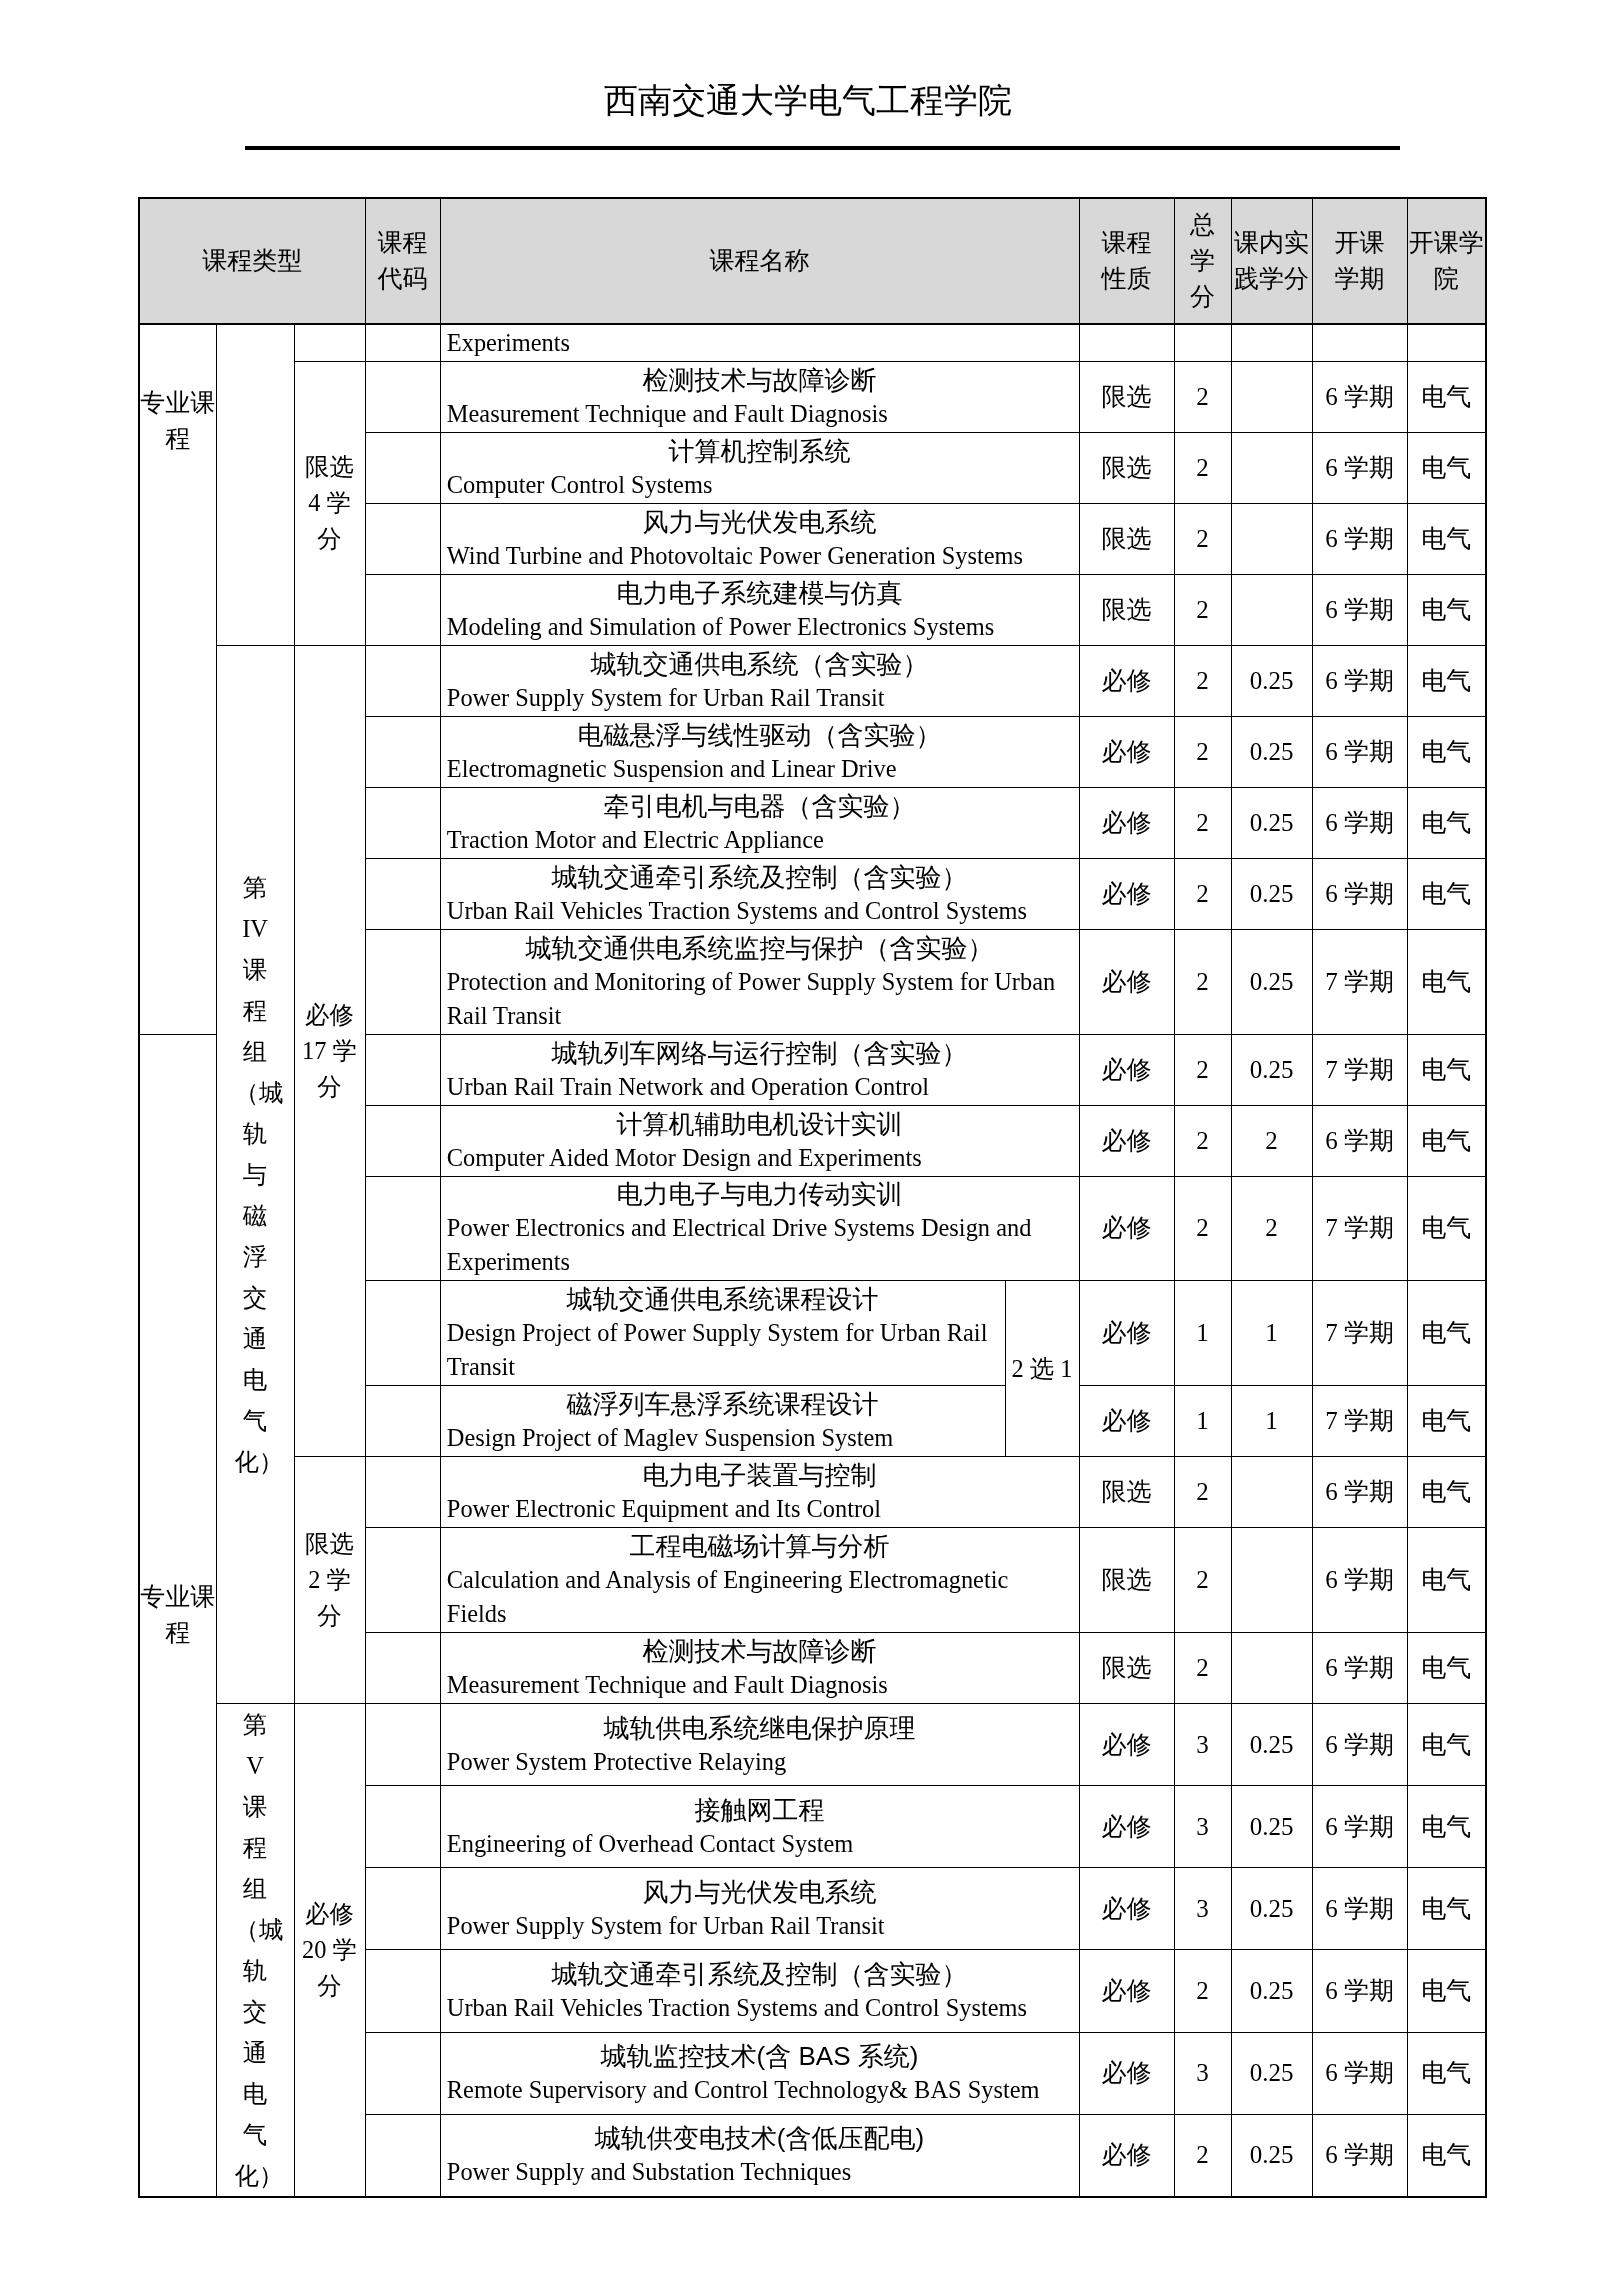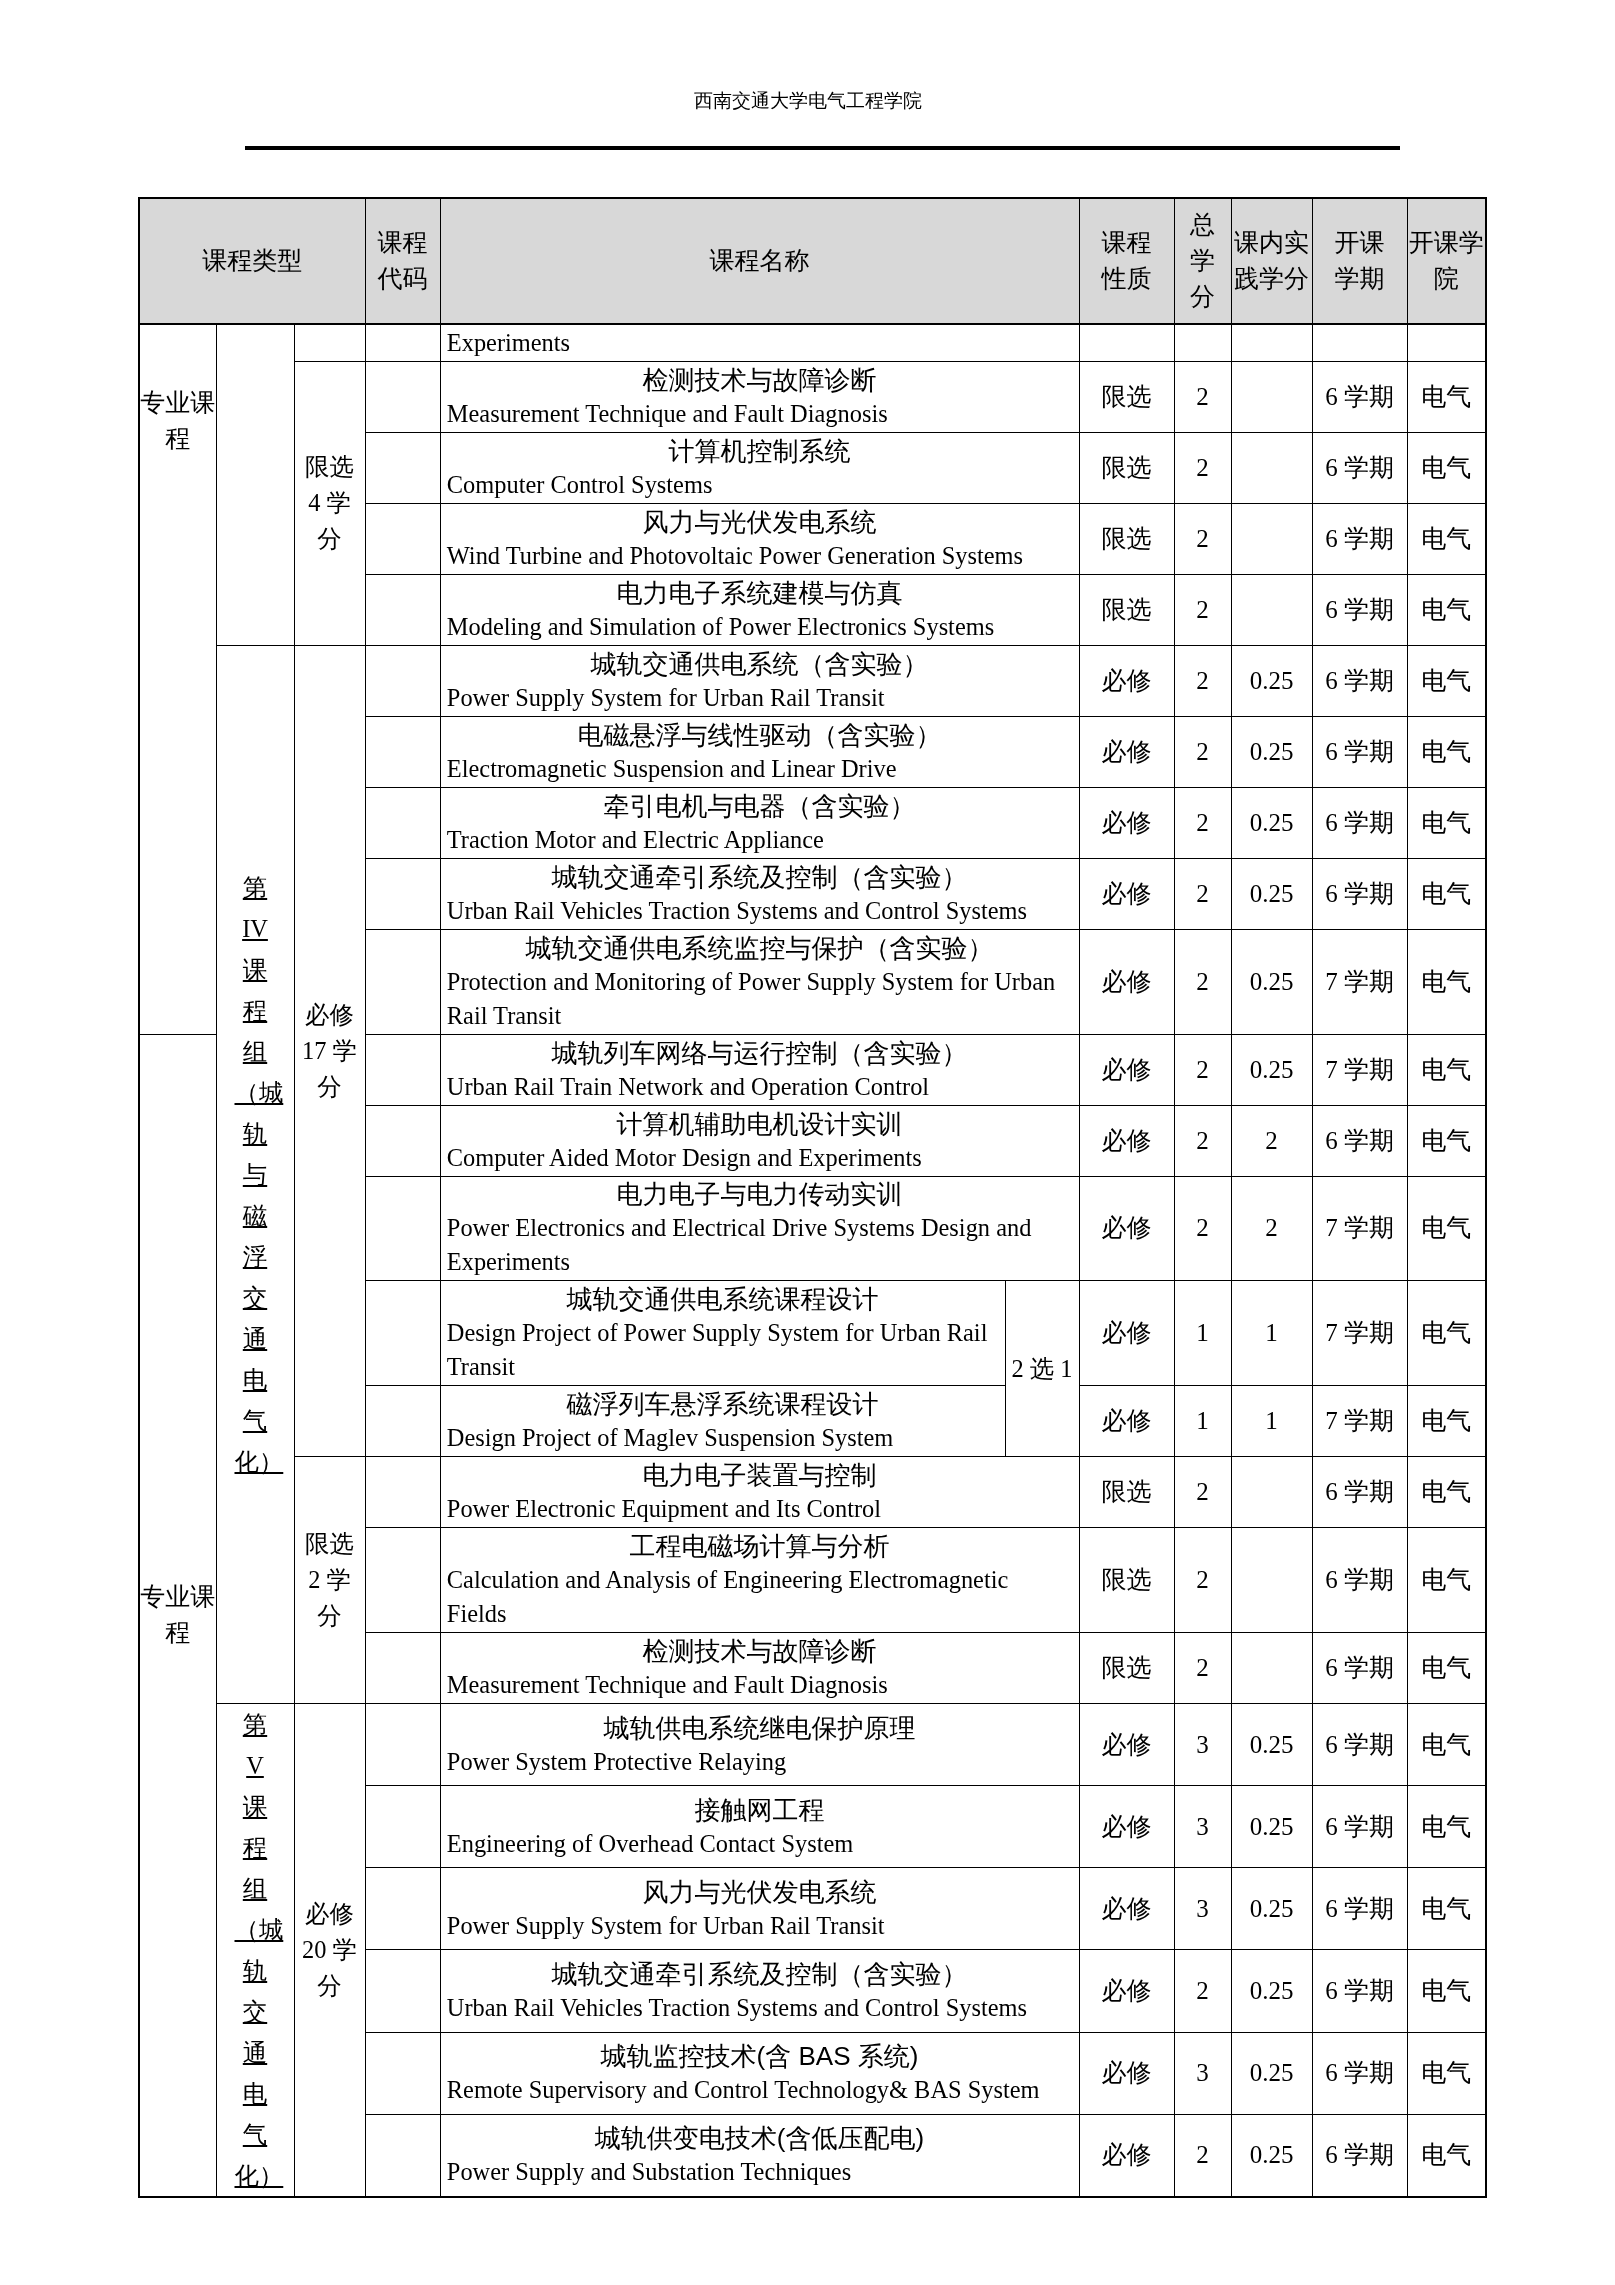--- a/index.html
+++ b/index.html
@@ -1,37 +1,37 @@
 <!DOCTYPE html>
 <html style="font-size:14.5px"><head>
 <meta charset="utf-8">
 <style>
   html,body{margin:0;padding:0;background:#ffffff;}
   .page{position:relative;width:1616px;height:2285px;background:#ffffff;overflow:hidden;
         font-family:"Liberation Serif", serif;color:#000;}
   .doc-title{position:absolute;top:81px;left:0;width:1616px;text-align:center;
-             font-size:19px;line-height:40px;font-family:"Liberation Serif", serif;}
+             font-size:34px;line-height:40px;font-family:"Liberation Serif", serif;}
   .title-rule{position:absolute;top:146px;left:245px;width:1155px;height:3.6px;background:#000;}
   table.sched{position:absolute;top:197px;left:138px;width:1348px;
               border-collapse:collapse;table-layout:fixed;border:2.7px solid #000;}
   td,th{border:1.4px solid #000;padding:0;vertical-align:middle;text-align:center;
         font-size:25px;line-height:36px;font-weight:normal;overflow:hidden;}
   thead th{background:#d8d8d8;border-bottom:2.7px solid #000;font-size:25px;}
   th.pad-sm{padding:0 13.6px;}
   th.pad-md{padding:0 18px;text-align:center;}
   .rh-head{height:126px;}
   .rh-xs{height:28px;}
   .rh-s{height:71px;}
   .rh-m{height:98px;}
   .rh-l{height:104px;}
   .rh-ml{height:99px;}
   td.namecell{text-align:left;padding:0.9px 6.3px;vertical-align:middle;}
   .cn{font-family:"Liberation Sans", sans-serif;font-size:26px;line-height:34px;text-align:center;}
   .en{font-family:"Liberation Serif", serif;font-size:24.4px;line-height:34px;text-align:left;}
-  td.grp{font-size:24.4px;line-height:41px;padding:0 18px;text-decoration:underline;}
+  td.grp{font-size:24.4px;line-height:41px;padding:0 18px;}
   td.sel{font-size:24.4px;line-height:36px;padding:0 5.4px;}
   td.majortop{vertical-align:top;padding-top:60px;font-size:25px;line-height:36px;}
   td.majormid{vertical-align:middle;font-size:25px;line-height:36px;}
   td.val{font-size:25px;}
   td.choose{font-size:24.4px;padding:0 1.8px;}
 </style>
 </head>
 <body>
 
 <div class="page">

